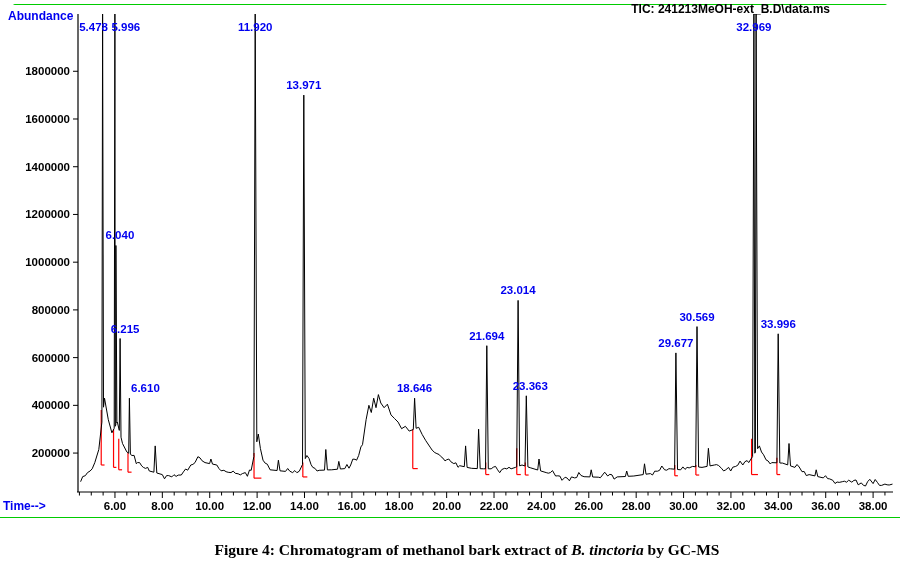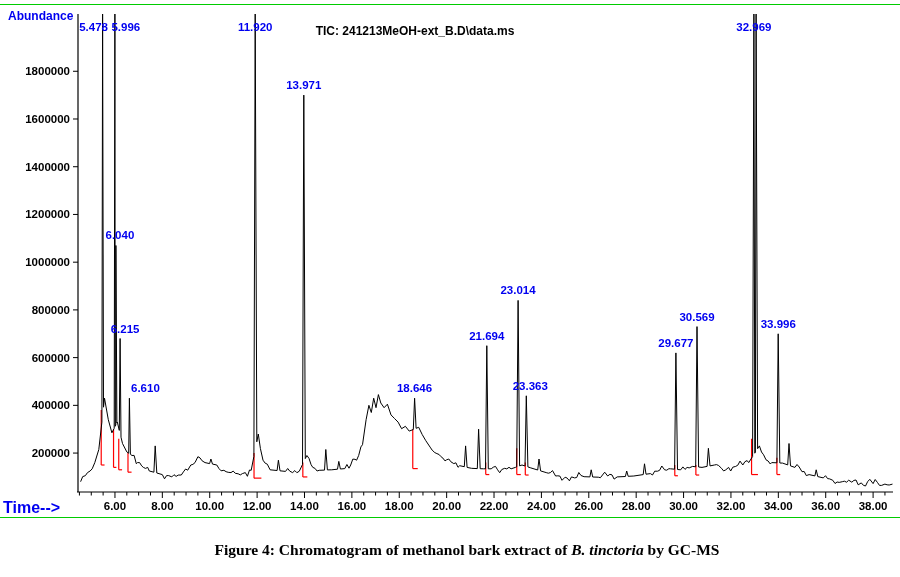--- a/index.html
+++ b/index.html
@@ -1,24 +1,24 @@
 <!DOCTYPE html>
 <html><head>
 <meta charset="utf-8">
 <style>
   html,body{margin:0;padding:0;background:#ffffff;}
   .page{position:relative;width:900px;height:577px;background:#fff;overflow:hidden;
-        font-family:"Liberation Sans",sans-serif;}
+        font-family:"Liberation Sans",sans-serif;border-radius:29px;}
   .greenline{position:absolute;left:0;width:900px;height:1px;background:#00cc00;}
   .greenline.top{top:4px;}
   .greenline.bottom{top:517px;}
   .y-title{position:absolute;left:8px;top:9px;color:#0000f0;font-weight:bold;font-size:12px;}
-  .chart-title{position:absolute;left:0;top:24px;width:830px;text-align:center;
+  .chart-title{position:absolute;left:0;top:2px;width:830px;text-align:right;
                color:#000;font-weight:bold;font-size:12px;}
-  .x-title{position:absolute;left:3px;top:499px;color:#0000f0;font-weight:bold;font-size:16px;}
+  .x-title{position:absolute;left:3px;top:499px;color:#0000f0;font-weight:bold;font-size:12px;}
   svg#plot{position:absolute;left:0;top:0;}
   .caption{position:absolute;left:17px;top:541px;width:900px;text-align:center;
            font-family:"Liberation Serif",serif;font-weight:bold;font-size:15.5px;color:#000;}
   .caption i{font-style:italic;}
 </style>
 </head>
 <body>
 
 <div class="page">
   <div class="greenline top"></div>

